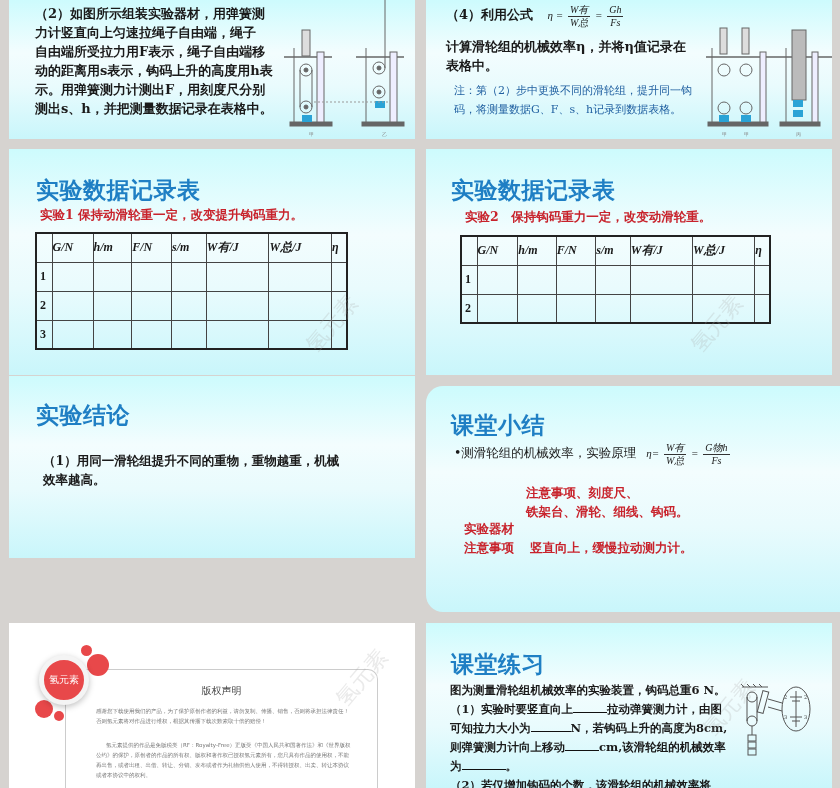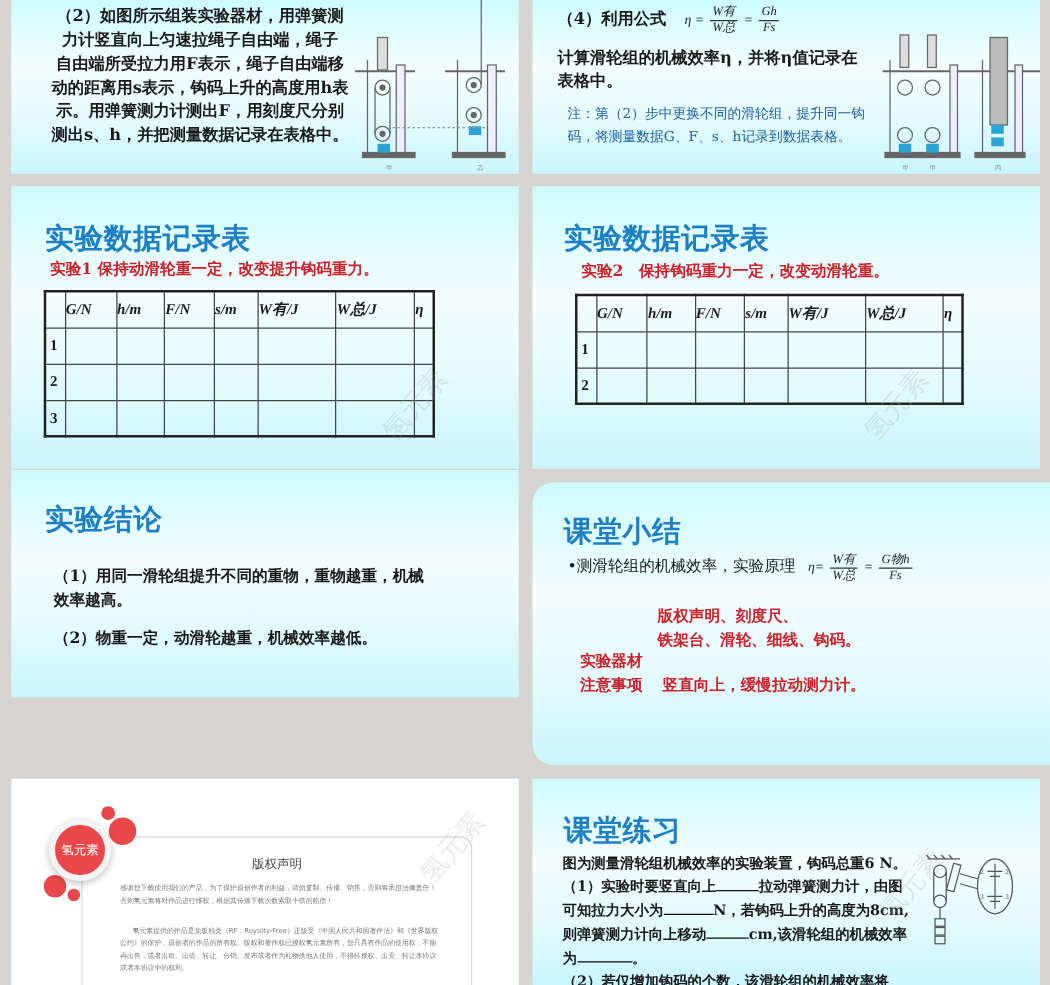--- a/index.html
+++ b/index.html
@@ -3,21 +3,21 @@
 <meta charset="utf-8">
 <style>
   * { box-sizing: border-box; margin: 0; padding: 0; }
   html, body { width: 840px; height: 788px; overflow: hidden; background: #d6d3d0; }
   body { position: relative; font-family: "DejaVu Serif", "Liberation Serif", serif; color: #1a1a1a; }
   .slide {
     position: absolute; overflow: hidden;
     background: linear-gradient(180deg, #cdfbfd 0%, #f3fdfe 38%, #e9fbfd 62%, #c9f6fb 100%);
   }
   .slide.white { background: #ffffff; }
-  .s1 { left: 9px;   top: 0;     width: 406px; height: 139px; text-align: center; }
+  .s1 { left: 9px;   top: 0;     width: 406px; height: 139px; }
   .s2 { left: 426px; top: 0;     width: 406px; height: 139px; }
   .s3 { left: 9px;   top: 149px; width: 406px; height: 226px; }
   .s4 { left: 426px; top: 149px; width: 406px; height: 226px; }
   .s5 { left: 9px;   top: 376px; width: 406px; height: 182px; }
   .s6 { left: 426px; top: 386px; width: 457px; height: 226px; border-radius: 17px; }
   .s7 { left: 9px;   top: 623px; width: 406px; height: 165px; }
   .s8 { left: 426px; top: 623px; width: 406px; height: 165px; }
 
   .title {
     position: absolute; left: 26px; font-family: "DejaVu Sans", "Liberation Sans", sans-serif;
@@ -240,21 +240,20 @@
     </table>
   <div class="wm" style="left:258px; top:160px;">氢元素</div>
 </div>
 
 <div class="slide s5">
   <div class="title" style="left:27px; top:24px;">实验结论</div>
   <div class="body-text" style="left:34px; top:75px; width:340px; font-size:12.5px;">
     <div>（1）用同一滑轮组提升不同的重物，重物越重，机械</div>
     <div>效率越高。</div>
   </div>
-  <div class="body-text" style="left:34px; top:124px; font-size:12.5px;">（2）物重一定，动滑轮越重，机械效率越低。</div>
 </div>
 
 <div class="slide s6">
   <div class="title" style="left:25px; top:24px;">课堂小结</div>
   <div class="body-text" style="left:28px; top:56px; font-size:12.5px; font-weight:normal;">
     <span>•测滑轮组的机械效率，实验原理</span>
     <span class="formula" style="margin-left:6px;">
       <span>η=</span>
       <span class="frac">
           <span class="num">W有</span>
@@ -262,21 +261,21 @@
         </span>
       <span>=</span>
       <span class="frac">
           <span class="num">G物h</span>
           <span class="den">Fs</span>
         </span>
     </span>
   </div>
   <div class="body-text red" style="left:38px; top:97px; font-size:12.5px;margin-top:36px;">实验器材</div>
   <div class="body-text red" style="left:100px; top:97px; font-size:12.5px;">
-    <div>版权声明、刻度尺、</div>
+    <div>注意事项、刻度尺、</div>
     <div>铁架台、滑轮、细线、钩码。</div>
   </div>
   <div class="body-text red" style="left:38px; top:152px; font-size:12.5px;">注意事项</div>
   <div class="body-text red" style="left:104px; top:152px; font-size:12.5px;">竖直向上，缓慢拉动测力计。</div>
 </div>
 
 <div class="slide s7 white">
   <div class="cp-box">
     <div class="cp-title">版权声明</div>
     <div class="cp-para" style="top:36px;">感谢您下载使用我们的产品，为了保护原创作者的利益，请勿复制、传播、销售，否则将承担法律责任！否则氢元素将对作品进行维权，根据其传播下载次数索取十倍的赔偿！</div>

